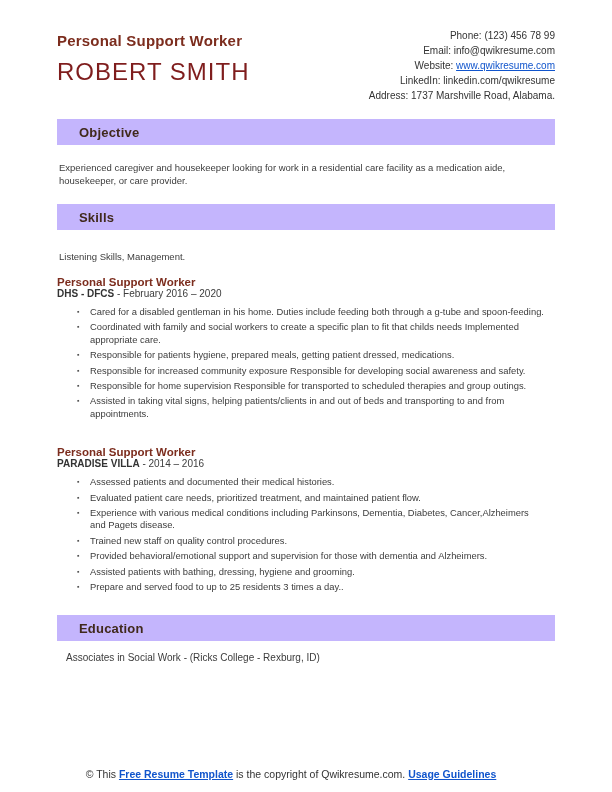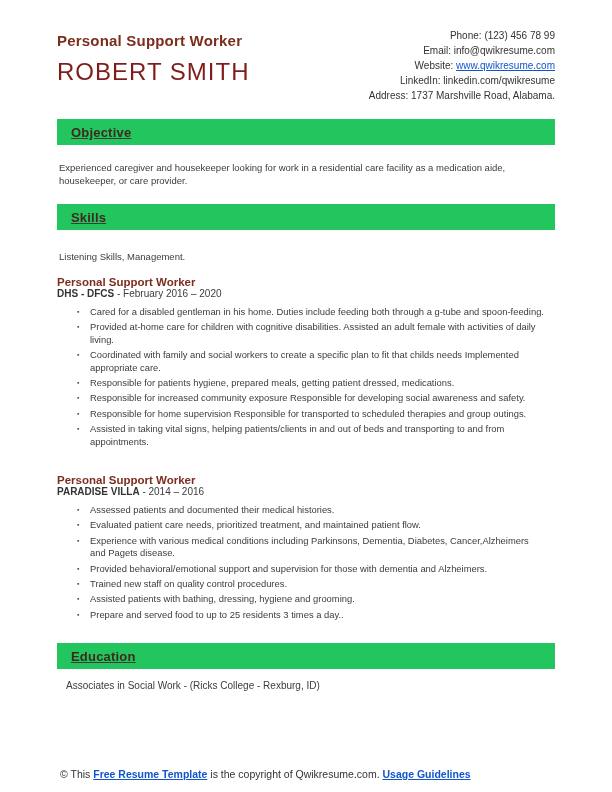--- a/index.html
+++ b/index.html
@@ -25,24 +25,23 @@
   .candidate-name {
     margin-top:9px; font-size:24px; color:#7f1d1d; letter-spacing:1px; font-weight:normal;
   }
   .contact {
     width:205px; text-align:right;
     font-size:10px; line-height:1.5; color:#333;
   }
   a.link { color:#1155cc; text-decoration:underline; cursor:pointer; }
   
   .section-bar {
-    background:#22c55e;
-    padding:4px 14px;
+    background:#c4b5fd;
+    padding:4px 22px;
     margin-top:16px;
-    text-decoration:underline;
   }
   .section-bar .section-heading {
     font-size:13px; font-weight:bold; color:#40291c; letter-spacing:0.2px;
   }
   .body-text {
     margin-top:16px;
     font-size:9.5px; line-height:1.4; color:#3c3c3c;
     padding-left:2px;
   }
   .skills-text { margin-top:20px; }
@@ -71,22 +70,22 @@
     font-size:7px; color:#555;
   }
   
   .education-bar { margin-top:22px; }
   .education-text {
     margin-top:11px; padding-left:9px;
     font-size:10px; color:#3c3c3c;
   }
   
   .footer {
-    position:absolute; left:0; bottom:10px;
-    width:560px; text-align:left;
+    position:absolute; left:11px; bottom:10px;
+    width:560px; text-align:center;
     font-size:10.5px; line-height:1.45; color:#333;
   }
   .footer-inner { width:440px; margin:0 auto; }
   .footer a.footer-link { color:#1155cc; font-weight:bold; text-decoration:underline; cursor:pointer; }
 </style>
 </head>
 <body>
 
 <div class="page">
 
@@ -131,41 +130,40 @@
 
 
   <div class="job">
     <div class="job-title">Personal Support Worker</div>
     <div class="company-line">
       <span class="company">DHS - DFCS</span>
       <span class="dates">- February 2016 – 2020</span>
     </div>
     <ul class="bullets">
       <li>Cared for a disabled gentleman in his home. Duties include feeding both through a g-tube and spoon-feeding.</li>
-      <li>Provided at-home care for children with cognitive disabilities. Assisted an adult female with activities of daily living.</li>
       <li>Coordinated with family and social workers to create a specific plan to fit that childs needs Implemented appropriate care.</li>
       <li>Responsible for patients hygiene, prepared meals, getting patient dressed, medications.</li>
       <li>Responsible for increased community exposure Responsible for developing social awareness and safety.</li>
       <li>Responsible for home supervision Responsible for transported to scheduled therapies and group outings.</li>
       <li>Assisted in taking vital signs, helping patients/clients in and out of beds and transporting to and from appointments.</li>
     </ul>
   </div>
 
   <div class="job">
     <div class="job-title">Personal Support Worker</div>
     <div class="company-line">
       <span class="company">PARADISE VILLA</span>
       <span class="dates">- 2014 – 2016</span>
     </div>
     <ul class="bullets">
       <li>Assessed patients and documented their medical histories.</li>
       <li>Evaluated patient care needs, prioritized treatment, and maintained patient flow.</li>
       <li>Experience with various medical conditions including Parkinsons, Dementia, Diabetes, Cancer,Alzheimers and Pagets disease.</li>
+      <li>Trained new staff on quality control procedures.</li>
       <li>Provided behavioral/emotional support and supervision for those with dementia and Alzheimers.</li>
-      <li>Trained new staff on quality control procedures.</li>
       <li>Assisted patients with bathing, dressing, hygiene and grooming.</li>
       <li>Prepare and served food to up to 25 residents 3 times a day..</li>
     </ul>
   </div>
 
   <div class="section-bar education-bar">
     <span class="section-heading">Education</span>
   </div>
   <p class="education-text">Associates in Social Work - (Ricks College - Rexburg, ID)</p>
 

